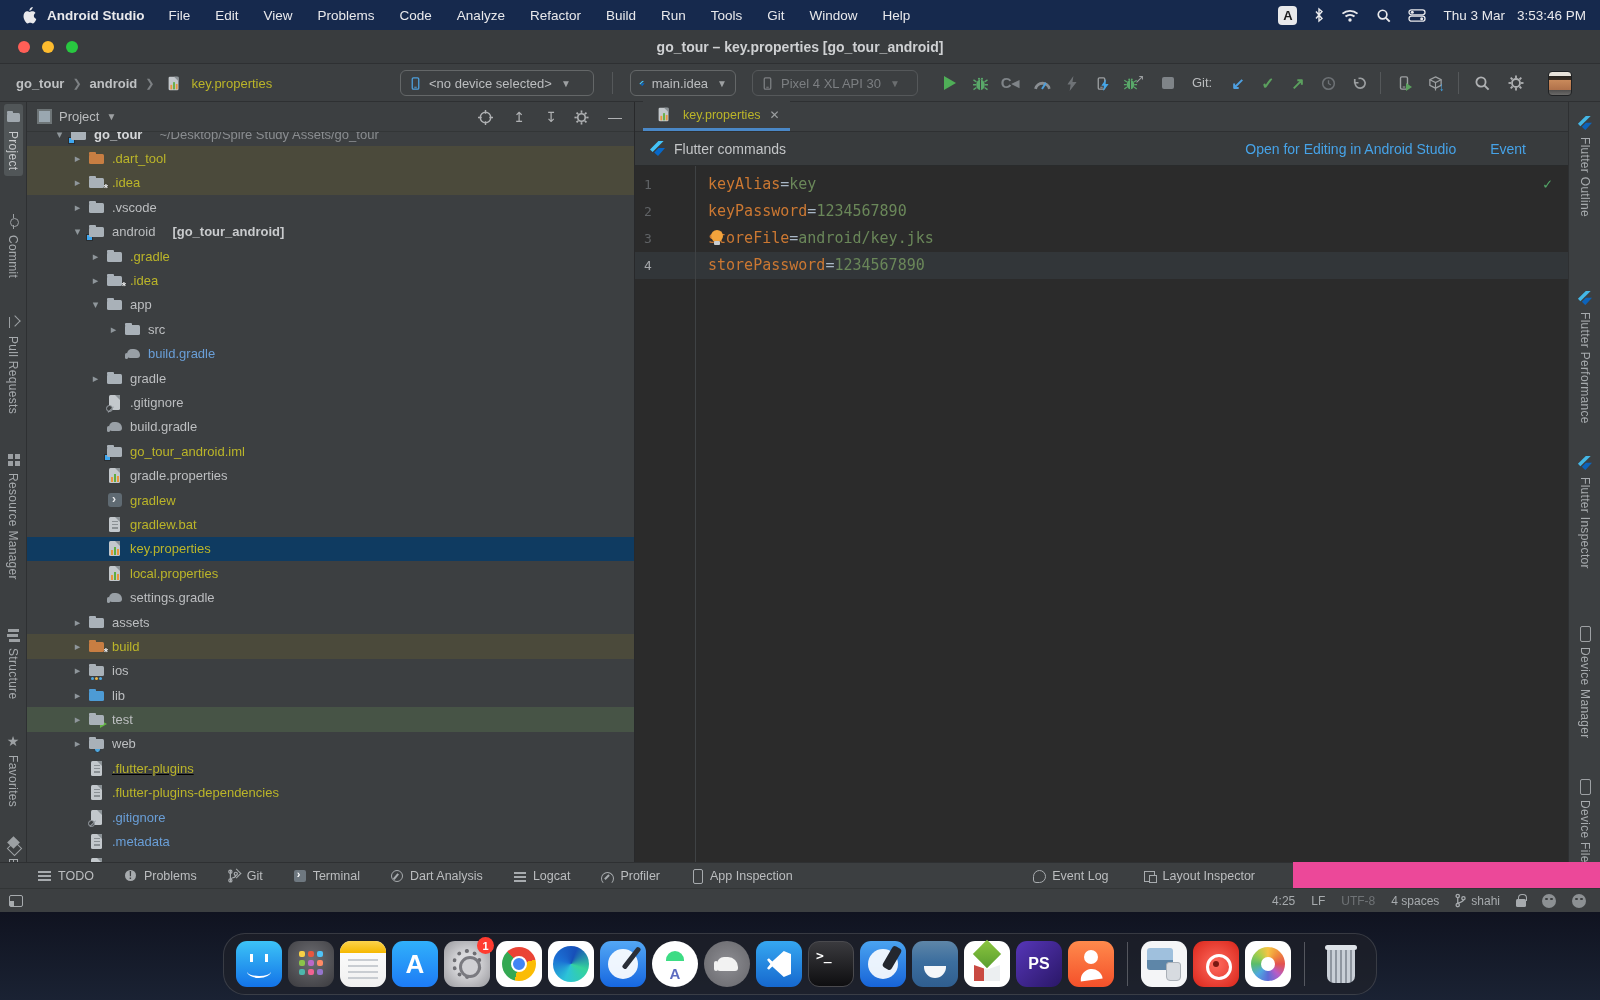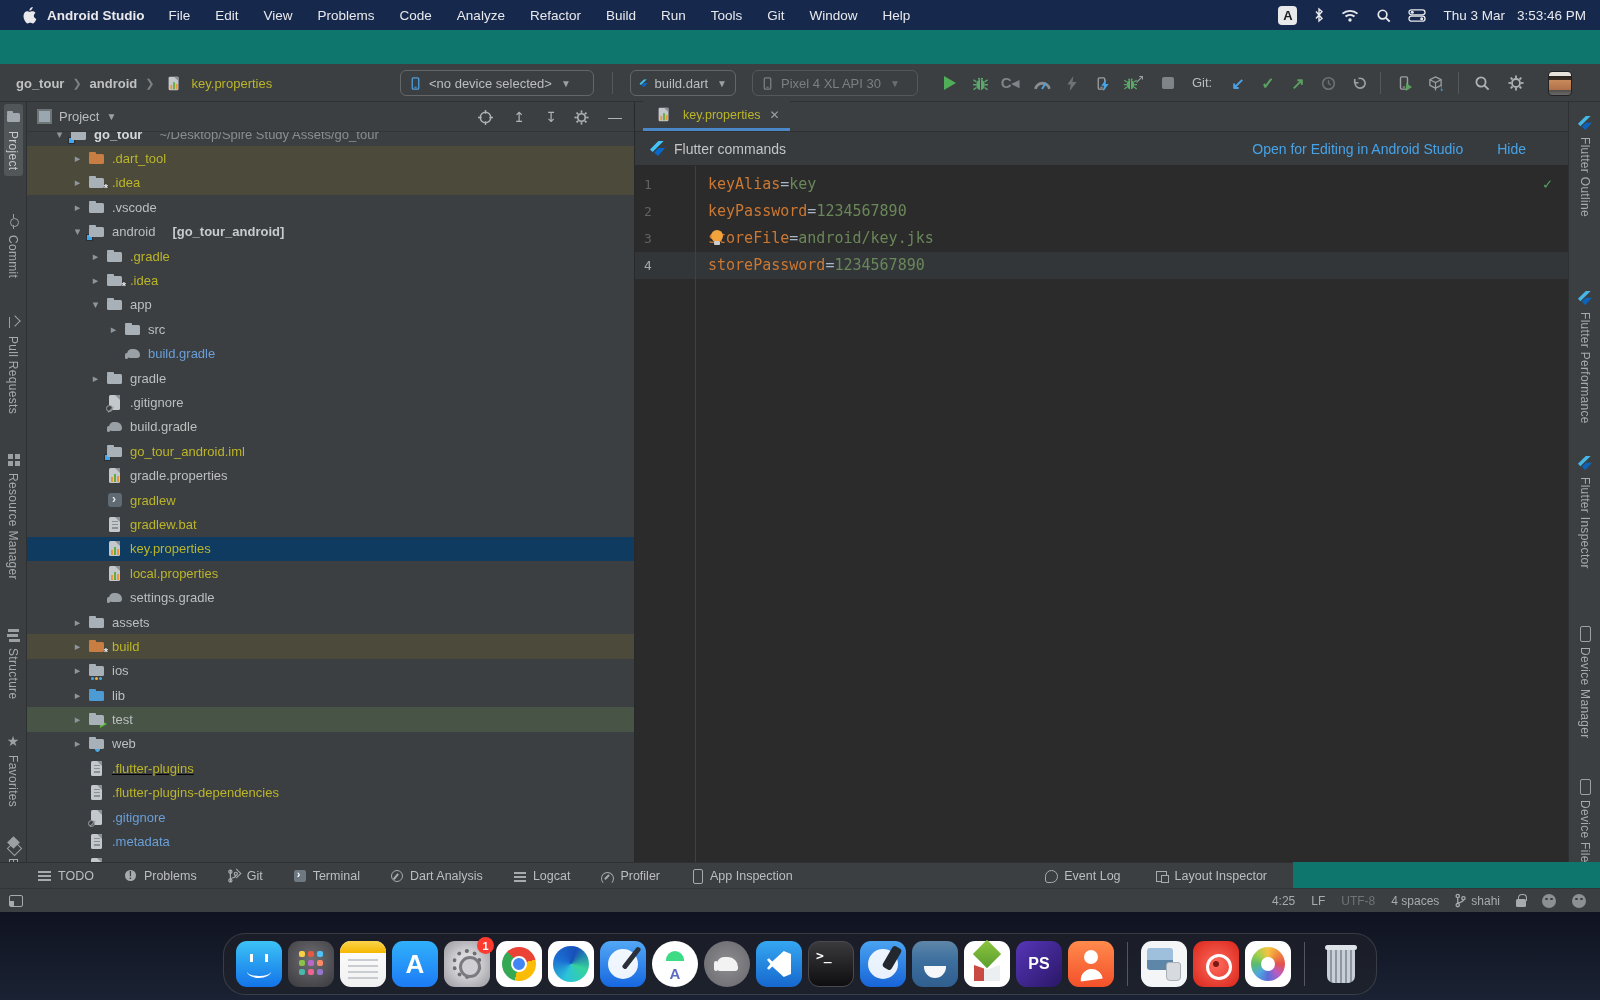--- a/index.html
+++ b/index.html
@@ -1,18 +1,18 @@
 <!DOCTYPE html>
 <html><head>
 <meta charset="utf-8">
 <style>
   * { margin:0; padding:0; box-sizing:border-box; }
   html,body { width:1600px; height:1000px; background:#000; }
   #screen { position:relative; width:1600px; height:1000px; overflow:hidden;
-            font-family:"Liberation Sans", sans-serif; background:#0f766e; }
+            font-family:"Liberation Sans", sans-serif; background:#ec4899; }
 
   
   #menubar { position:absolute; left:0; top:0; width:1600px; height:30px;
              background:#16294D; display:flex; align-items:center; padding:0 14px;
              color:#E9E9EC; font-size:13.5px; }
   .mb-apple { width:15px; height:17px; margin:0 10px 0 8px; flex:none; }
   .mb-app { font-weight:bold; margin-right:24px; }
   #menu-items { display:flex; gap:25px; }
   .mb-item { cursor:default; }
   #mb-right { margin-left:auto; display:flex; align-items:center; gap:17px; }
@@ -150,21 +150,21 @@
   .tok-key { color:#CC7832; } .tok-eq { color:#A9B7C6; } .tok-val { color:#6A8759; }
   .bulb { position:absolute; left:76px; top:5px; width:12px; height:12px; background:#F2A33C; border-radius:50%; z-index:3; }
   .bulb::after { content:""; position:absolute; left:3px; top:11px; width:6px; height:4px; background:#C9CDD1; border-radius:1px; }
   .okcheck { position:absolute; top:9px; right:16px; color:#53A567; font-size:15px; font-weight:bold; }
   .gutter-line { position:absolute; left:60px; top:0; bottom:0; width:1px; background:#3F4244; }
 
   
   #bottombar { position:absolute; left:0; top:862px; width:1293px; height:26px; background:#3C3F41;
                border-top:1px solid #2E3032; display:flex; align-items:center; font-size:12.5px; color:#BBBDBF; }
   #bb-left { display:flex; gap:30px; padding-left:38px; }
-  #bb-right { margin-left:auto; display:flex; gap:34px; padding-right:26px; }
+  #bb-right { margin-left:auto; display:flex; gap:34px; padding-right:38px; }
   .bb-item { display:flex; align-items:center; gap:6px; }
   .bi { width:14px; height:14px; position:relative; flex:none; }
   .bi-list::before { content:""; position:absolute; left:0; top:2px; width:13px; height:10px;
         background:repeating-linear-gradient(#A7ABAE 0 1.6px, transparent 1.6px 4.2px); }
   .bi-problem::before { content:""; position:absolute; left:1px; top:1px; width:11px; height:11px; background:#A7ABAE; border-radius:50%; }
   .bi-problem::after { content:"!"; position:absolute; left:0; top:0; width:13px; text-align:center; color:#3C3F41; font-size:10px; font-weight:bold; line-height:13px; }
   .bi-git::before { content:""; position:absolute; left:3px; top:1px; width:1.6px; height:12px; background:#A7ABAE; }
   .bi-git::after { content:""; position:absolute; left:6px; top:1px; width:6px; height:6px; border-top:1.6px solid #A7ABAE; border-right:1.6px solid #A7ABAE; transform:rotate(45deg); }
   .bi-terminal::before { content:""; position:absolute; inset:1px; background:#6E7880; border-radius:2px; }
   .bi-terminal::after { content:"›"; position:absolute; left:4px; top:-1px; color:#fff; font-weight:bold; font-size:11px; }
@@ -401,20 +401,26 @@
             <use href="#s-cc"></use>
           </svg>
         </span>
       <span class="mb-clock">
           <span>Thu 3 Mar</span>
           <span>3:53:46 PM</span>
         </span>
     </div>
   </div>
 
+  <div id="titlebar">
+    <span class="tl tl-close"></span>
+    <span class="tl tl-min"></span>
+    <span class="tl tl-max"></span>
+    <div id="win-title">go_tour – key.properties [go_tour_android]</div>
+  </div>
 
   <div id="toolbar">
     <div id="breadcrumbs">
       <span class="crumb">go_tour</span>
       <span class="crumb-sep">❯</span>
       <span class="crumb">android</span>
       <span class="crumb-sep">❯</span>
       <span class="crumb-file">
         <span class="ti" style="transform:scale(.9)">
             <span class="ti-file" style="position:absolute;inset:0"></span>
@@ -428,21 +434,21 @@
           <use href="#s-phone"></use>
         </svg>
       <span>&lt;no device selected&gt;</span>
         <span class="caret">▼</span>
     </div>
     <div class="tsep" style="left:612px"></div>
     <div class="combo" style="left:630px;width:106px">
       <svg class="u" width="13" height="13" viewBox="0 0 16 16">
           <use href="#s-flutter"></use>
         </svg>
-      <span>build.dart</span>
+      <span>main.idea</span>
         <span class="caret">▼</span>
     </div>
     <div class="combo disabled" style="left:752px;width:166px">
       <svg class="u" width="13" height="15" viewBox="0 0 16 16" style="color:#7C7F82">
           <use href="#s-phone"></use>
         </svg>
       <span>Pixel 4 XL API 30</span>
         <span class="caret" style="color:#6B6E70">▼</span>
     </div>
     <div class="tbtn" style="left:938px">
@@ -791,21 +797,21 @@
           <span class="tab-close">✕</span>
         </div>
       </div>
       <div id="banner">
         <svg class="u" width="16" height="16" viewBox="0 0 16 16">
             <use href="#s-flutter"></use>
           </svg>
         <span id="banner-title">Flutter commands</span>
         <span class="banner-links">
           <span class="blink">Open for Editing in Android Studio</span>
-          <span class="blink">Hide</span>
+          <span class="blink">Event</span>
         </span>
       </div>
       <div id="code-area">
         <div class="gutter-line"></div>
         <div id="code-lines">
             <div class="cline">
               <span class="lnum">1</span>
               <span class="ccontent"><span class="tok-key">keyAlias</span><span class="tok-eq">=</span><span class="tok-val">key</span></span>
             </div>
             <div class="cline">

